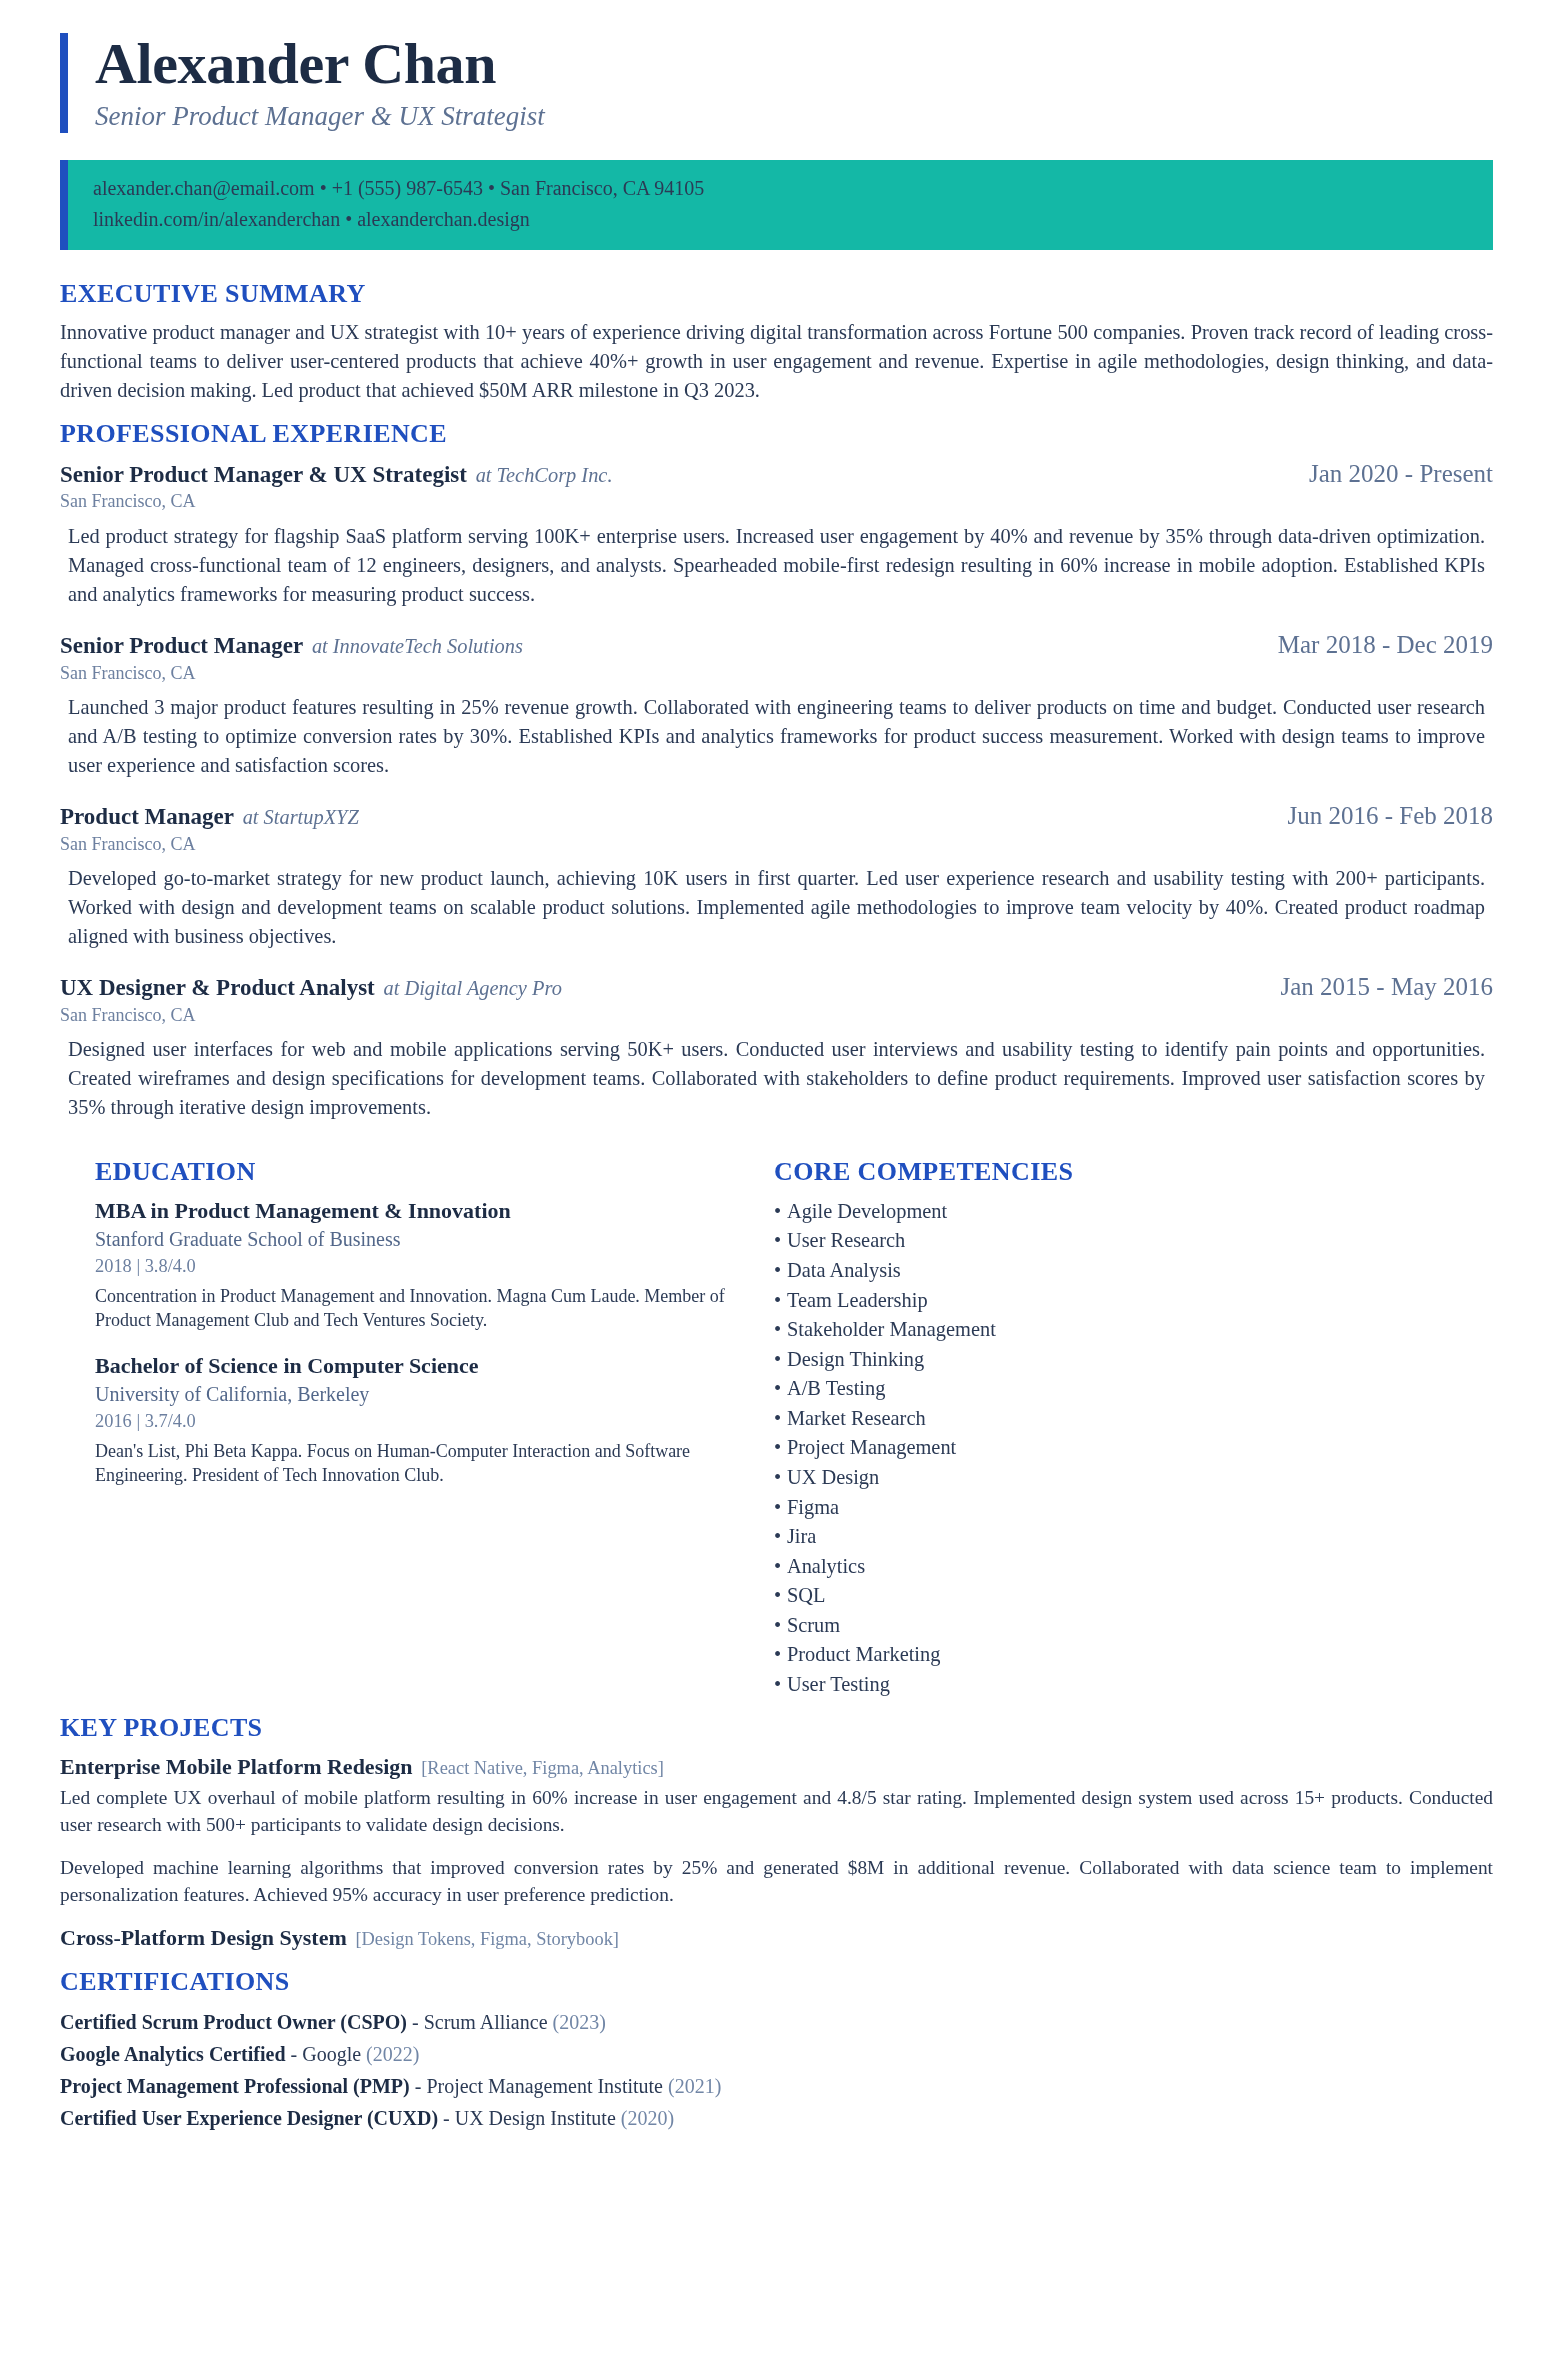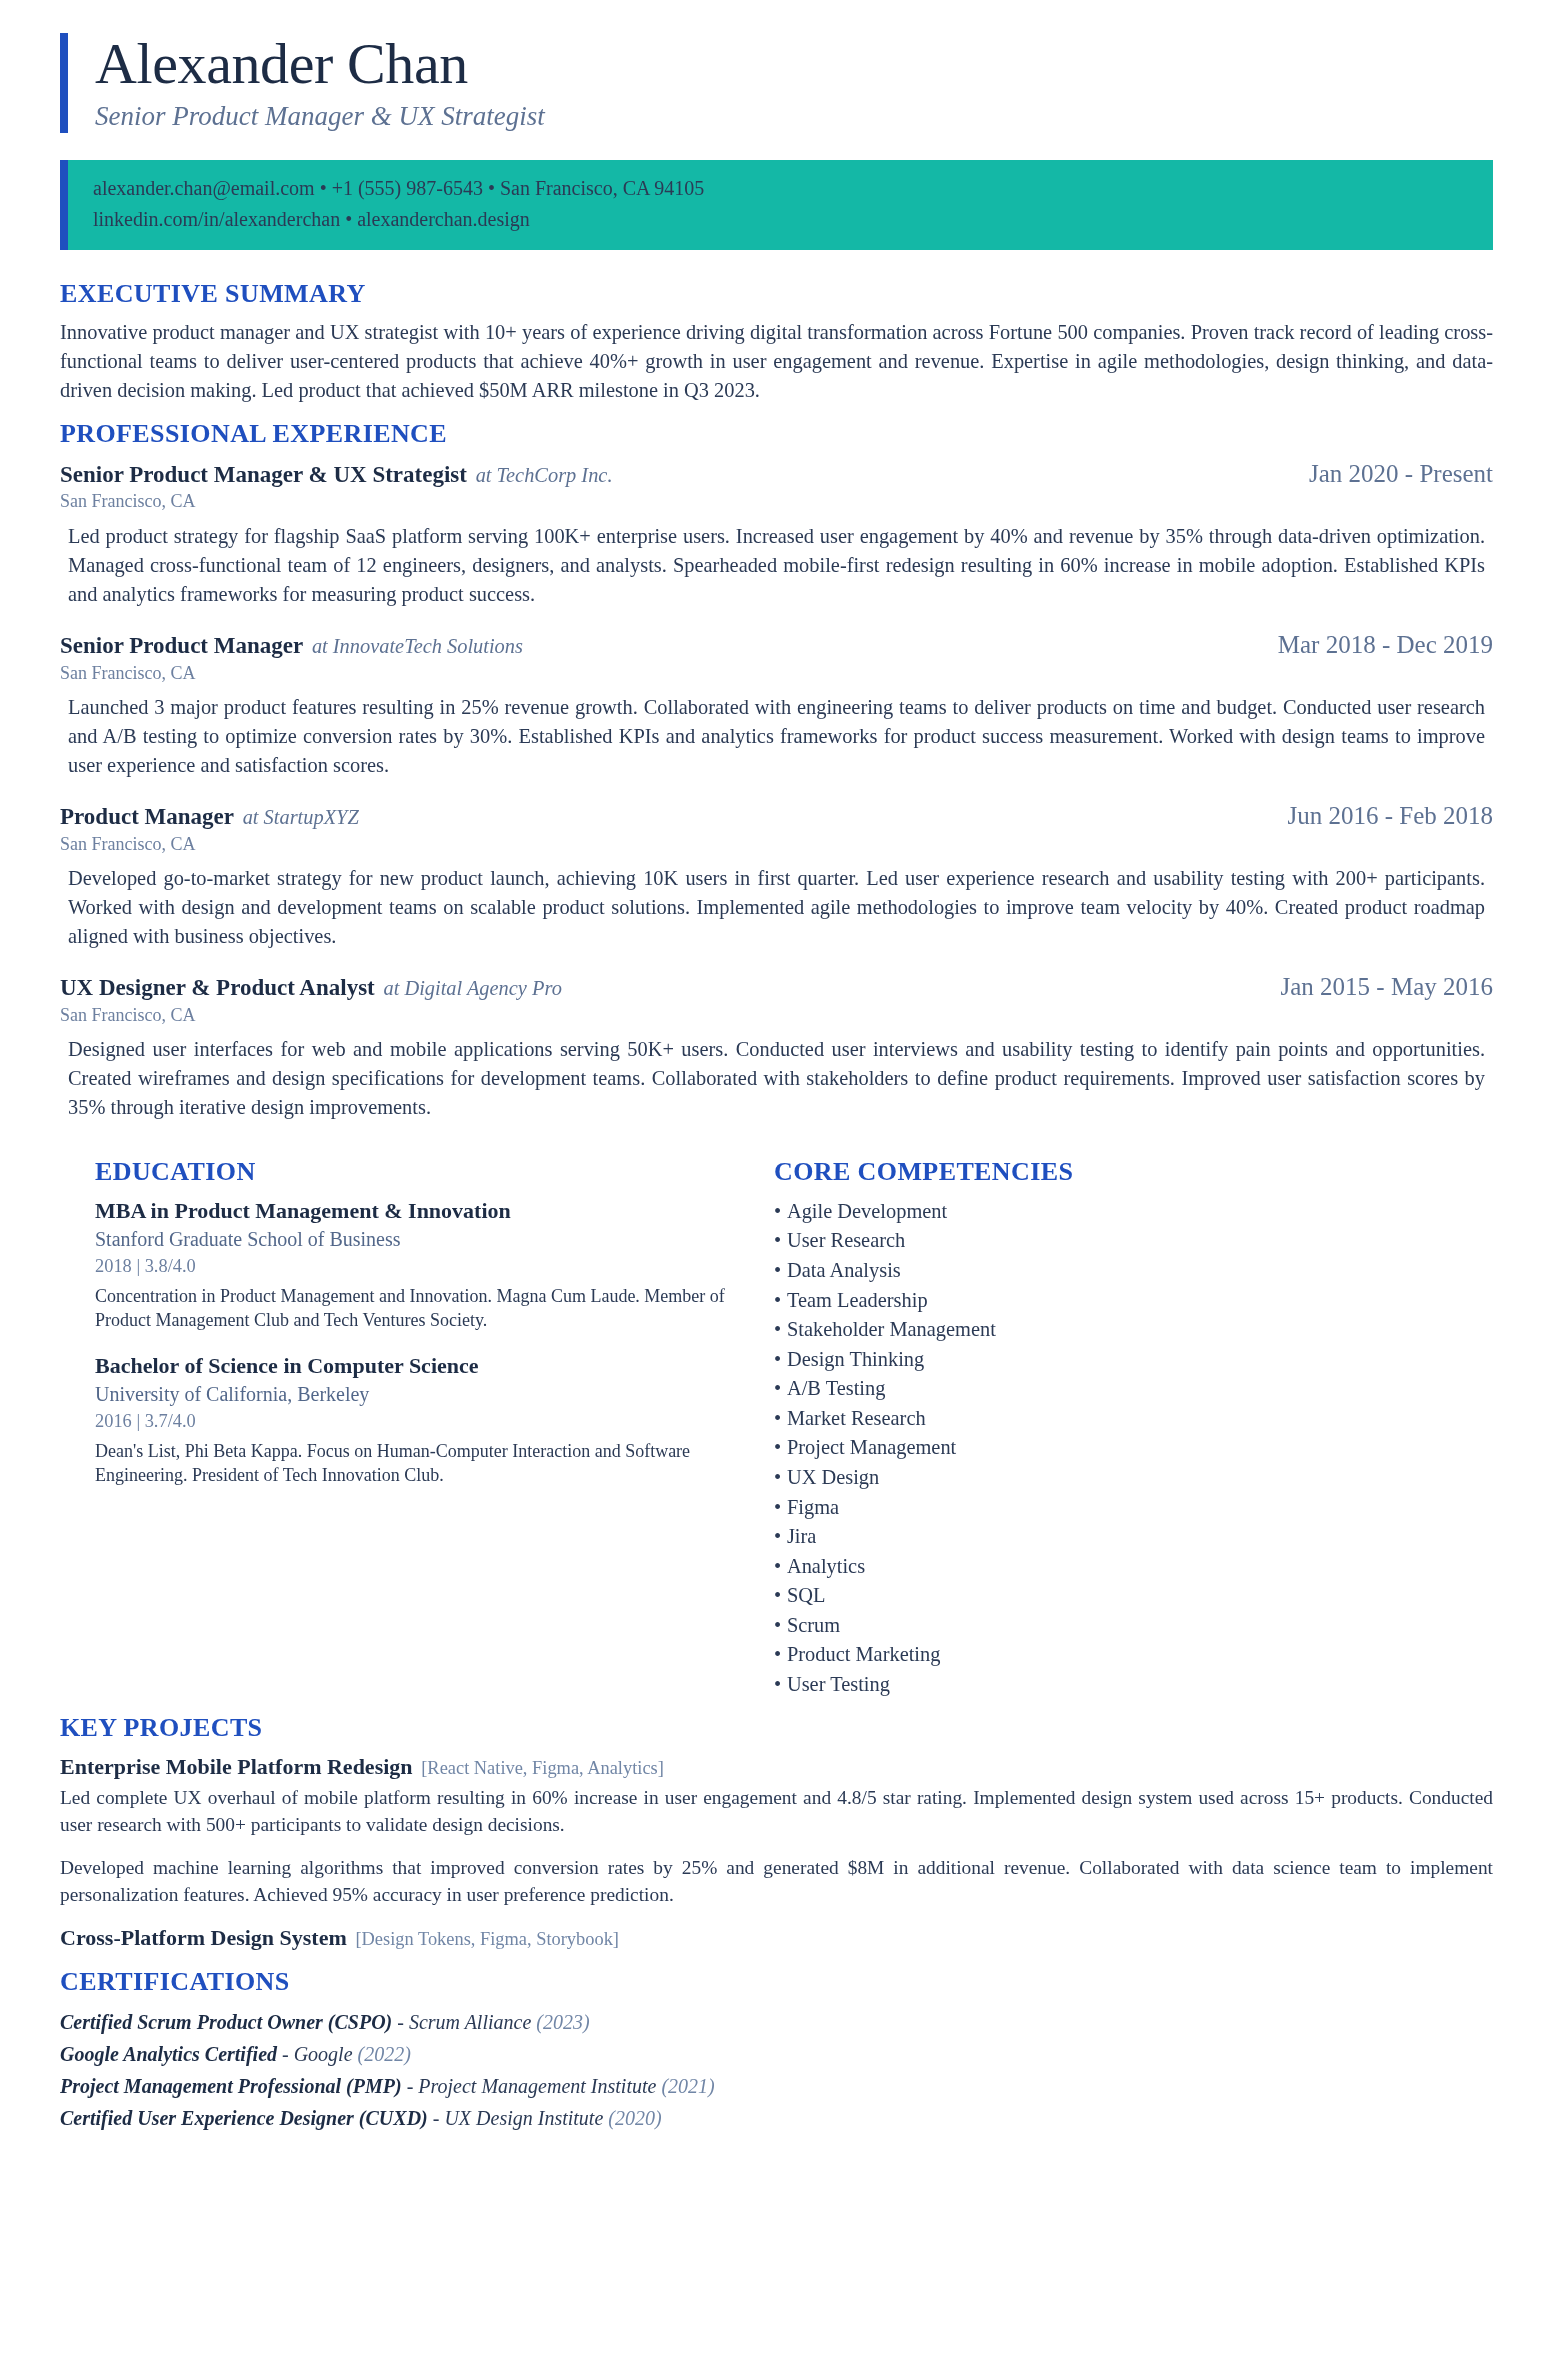--- a/index.html
+++ b/index.html
@@ -23,21 +23,21 @@
   }
 
   
   .header {
     border-left: 8.7px solid #1f4fbf;
     padding-left: 27px;
     margin-bottom: 27px;
   }
   .name {
     font-size: 58px;
-    font-weight: normal;
+    font-weight: bold;
     color: #1d2c45;
     line-height: 1.06;
     letter-spacing: -0.4px;
     margin: 0 0 5.8px 0;
   }
   .tagline {
     font-size: 27px;
     font-style: italic;
     color: #5d7192;
     line-height: 1.2;
@@ -195,21 +195,20 @@
     text-align: justify;
     color: #2b3a55;
     margin-top: 3.9px;
   }
 
   
   .cert {
     font-size: 20px;
     line-height: 1.6;
     color: #2b3a55;
-    font-style: italic;
   }
   .cert-name {
     font-weight: bold;
     color: #1d2c45;
   }
   .cert-issuer { color: #2b3a55; }
   .cert-year { color: #7186a6; }
 </style>
 </head>
 <body>

